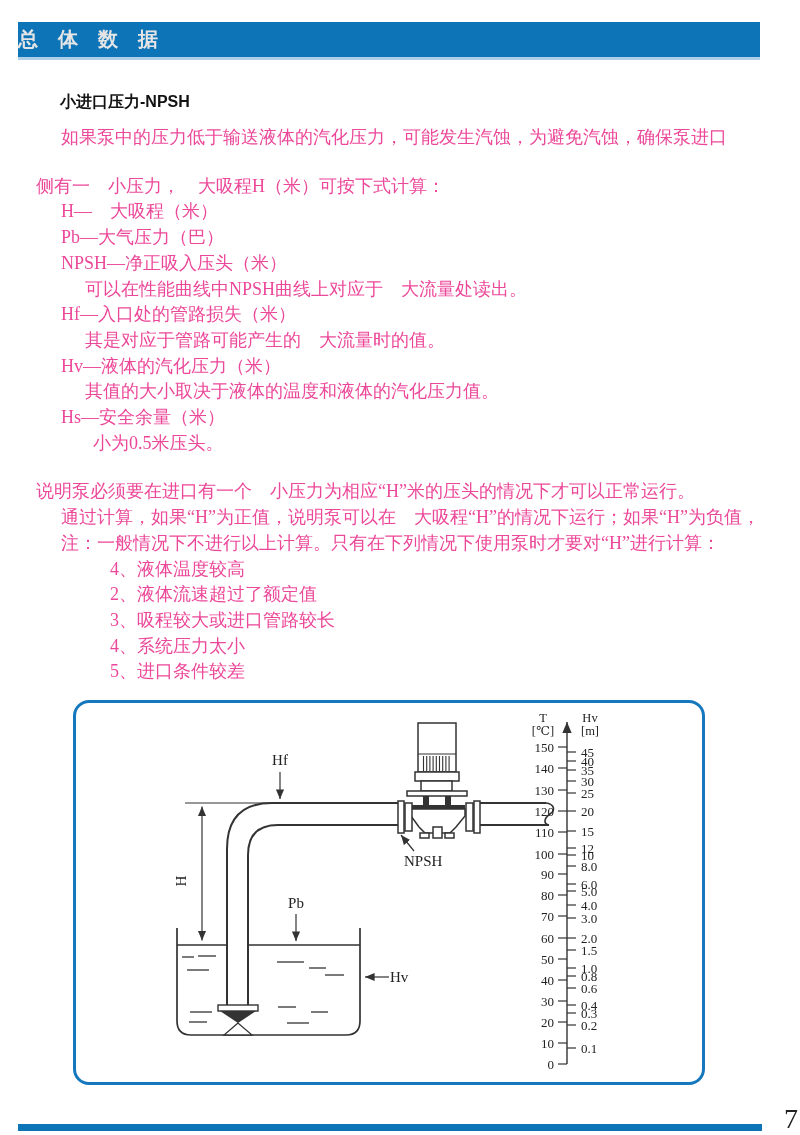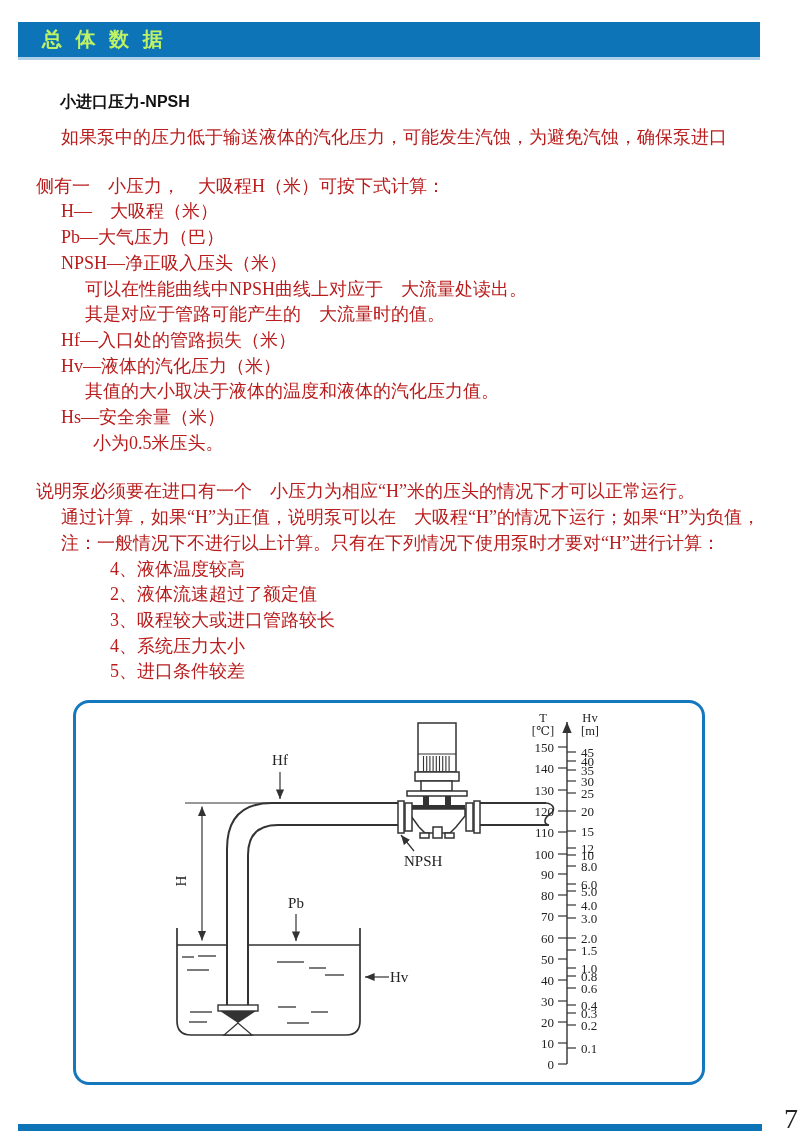--- a/index.html
+++ b/index.html
@@ -7,32 +7,32 @@
     position:relative;width:800px;height:1135px;background:#ffffff;overflow:hidden;
     font-family:"Liberation Serif","DejaVu Serif",serif;color:#1c1c1c;
   }
   
   #header-bar{
     position:absolute;left:18px;top:22px;width:742px;height:38px;
     background:var(--blue,#0d74b8);border-bottom:3px solid #aecfe8;
     display:flex;align-items:center;box-sizing:border-box;
   }
   #header-bar .htitle{
-    color:#bef264;font-family:Liberation Sans, sans-serif;
-    font-weight:bold;font-size:20px;letter-spacing:4px;padding-left:24px;
+    color:#e5e5e5;font-family:Liberation Mono, monospace;
+    font-weight:bold;font-size:20px;letter-spacing:4px;
   }
   
   #article-title{
     position:absolute;left:60px;top:92px;
     font-family:"Liberation Sans","DejaVu Sans",sans-serif;
     font-weight:bold;font-size:16px;color:#111;
   }
   #body-text{
     position:absolute;left:36px;top:125px;width:732px;
-    font-size:18px;color:#b91c1c;
+    font-size:18px;color:#ec4899;
   }
   #body-text .tl{line-height:25.7px;white-space:nowrap;}
   .ind-cont {padding-left:0;margin-top:23px;}
   .ind-first{padding-left:25px;}
   .ind-def  {padding-left:25px;}
   .ind-sub  {padding-left:49px;}
   .ind-sub2 {padding-left:57px;}
   .ind-list {padding-left:74px;}
   
   #diagram-box{
@@ -60,22 +60,22 @@
 
   <div id="article-title">小进口压力-NPSH</div>
 
   <div id="body-text">
       <div class="tl ind-first">如果泵中的压力低于输送液体的汽化压力，可能发生汽蚀，为避免汽蚀，确保泵进口</div>
       <div class="tl ind-cont">侧有一　小压力，　大吸程H（米）可按下式计算：</div>
       <div class="tl ind-def">H—　大吸程（米）</div>
       <div class="tl ind-def">Pb—大气压力（巴）</div>
       <div class="tl ind-def">NPSH—净正吸入压头（米）</div>
       <div class="tl ind-sub">可以在性能曲线中NPSH曲线上对应于　大流量处读出。</div>
+      <div class="tl ind-def">Hf—入口处的管路损失（米）</div>
       <div class="tl ind-sub">其是对应于管路可能产生的　大流量时的值。</div>
-      <div class="tl ind-def">Hf—入口处的管路损失（米）</div>
       <div class="tl ind-def">Hv—液体的汽化压力（米）</div>
       <div class="tl ind-sub">其值的大小取决于液体的温度和液体的汽化压力值。</div>
       <div class="tl ind-def">Hs—安全余量（米）</div>
       <div class="tl ind-sub2">小为0.5米压头。</div>
       <div class="tl ind-cont">说明泵必须要在进口有一个　小压力为相应“H”米的压头的情况下才可以正常运行。</div>
       <div class="tl ind-first">通过计算，如果“H”为正值，说明泵可以在　大吸程“H”的情况下运行；如果“H”为负值，</div>
       <div class="tl ind-first">注：一般情况下不进行以上计算。只有在下列情况下使用泵时才要对“H”进行计算：</div>
       <div class="tl ind-list">4、液体温度较高</div>
       <div class="tl ind-list">2、液体流速超过了额定值</div>
       <div class="tl ind-list">3、吸程较大或进口管路较长</div>

